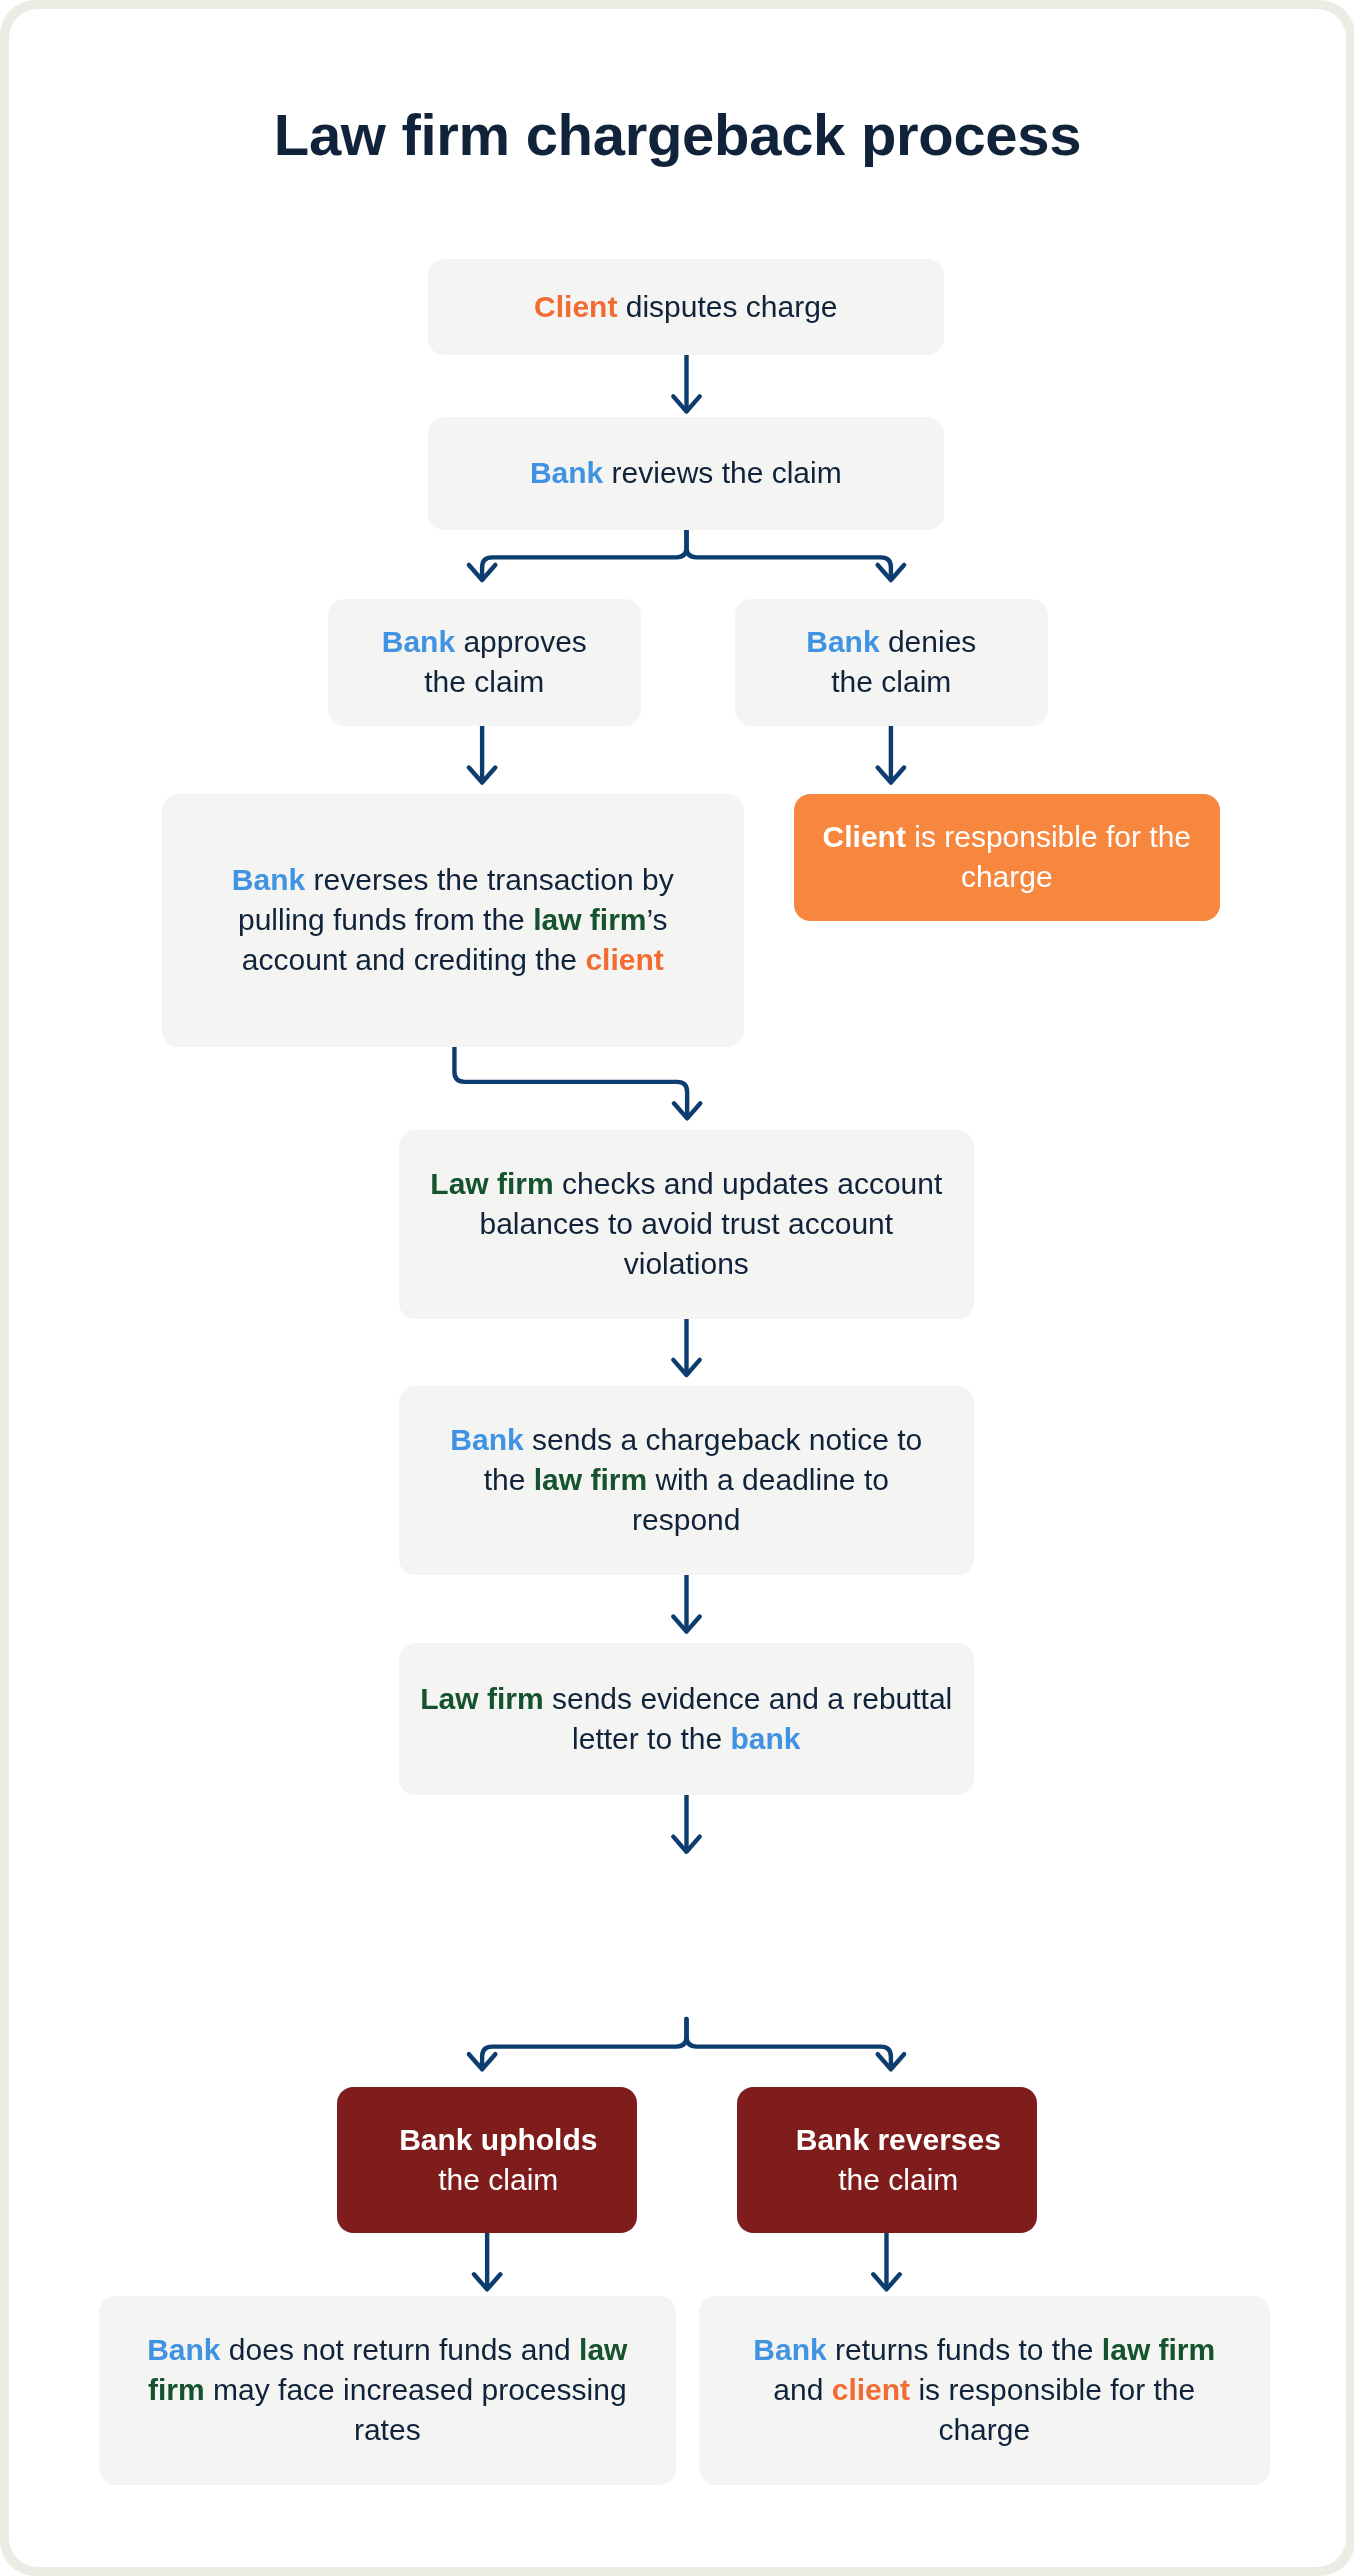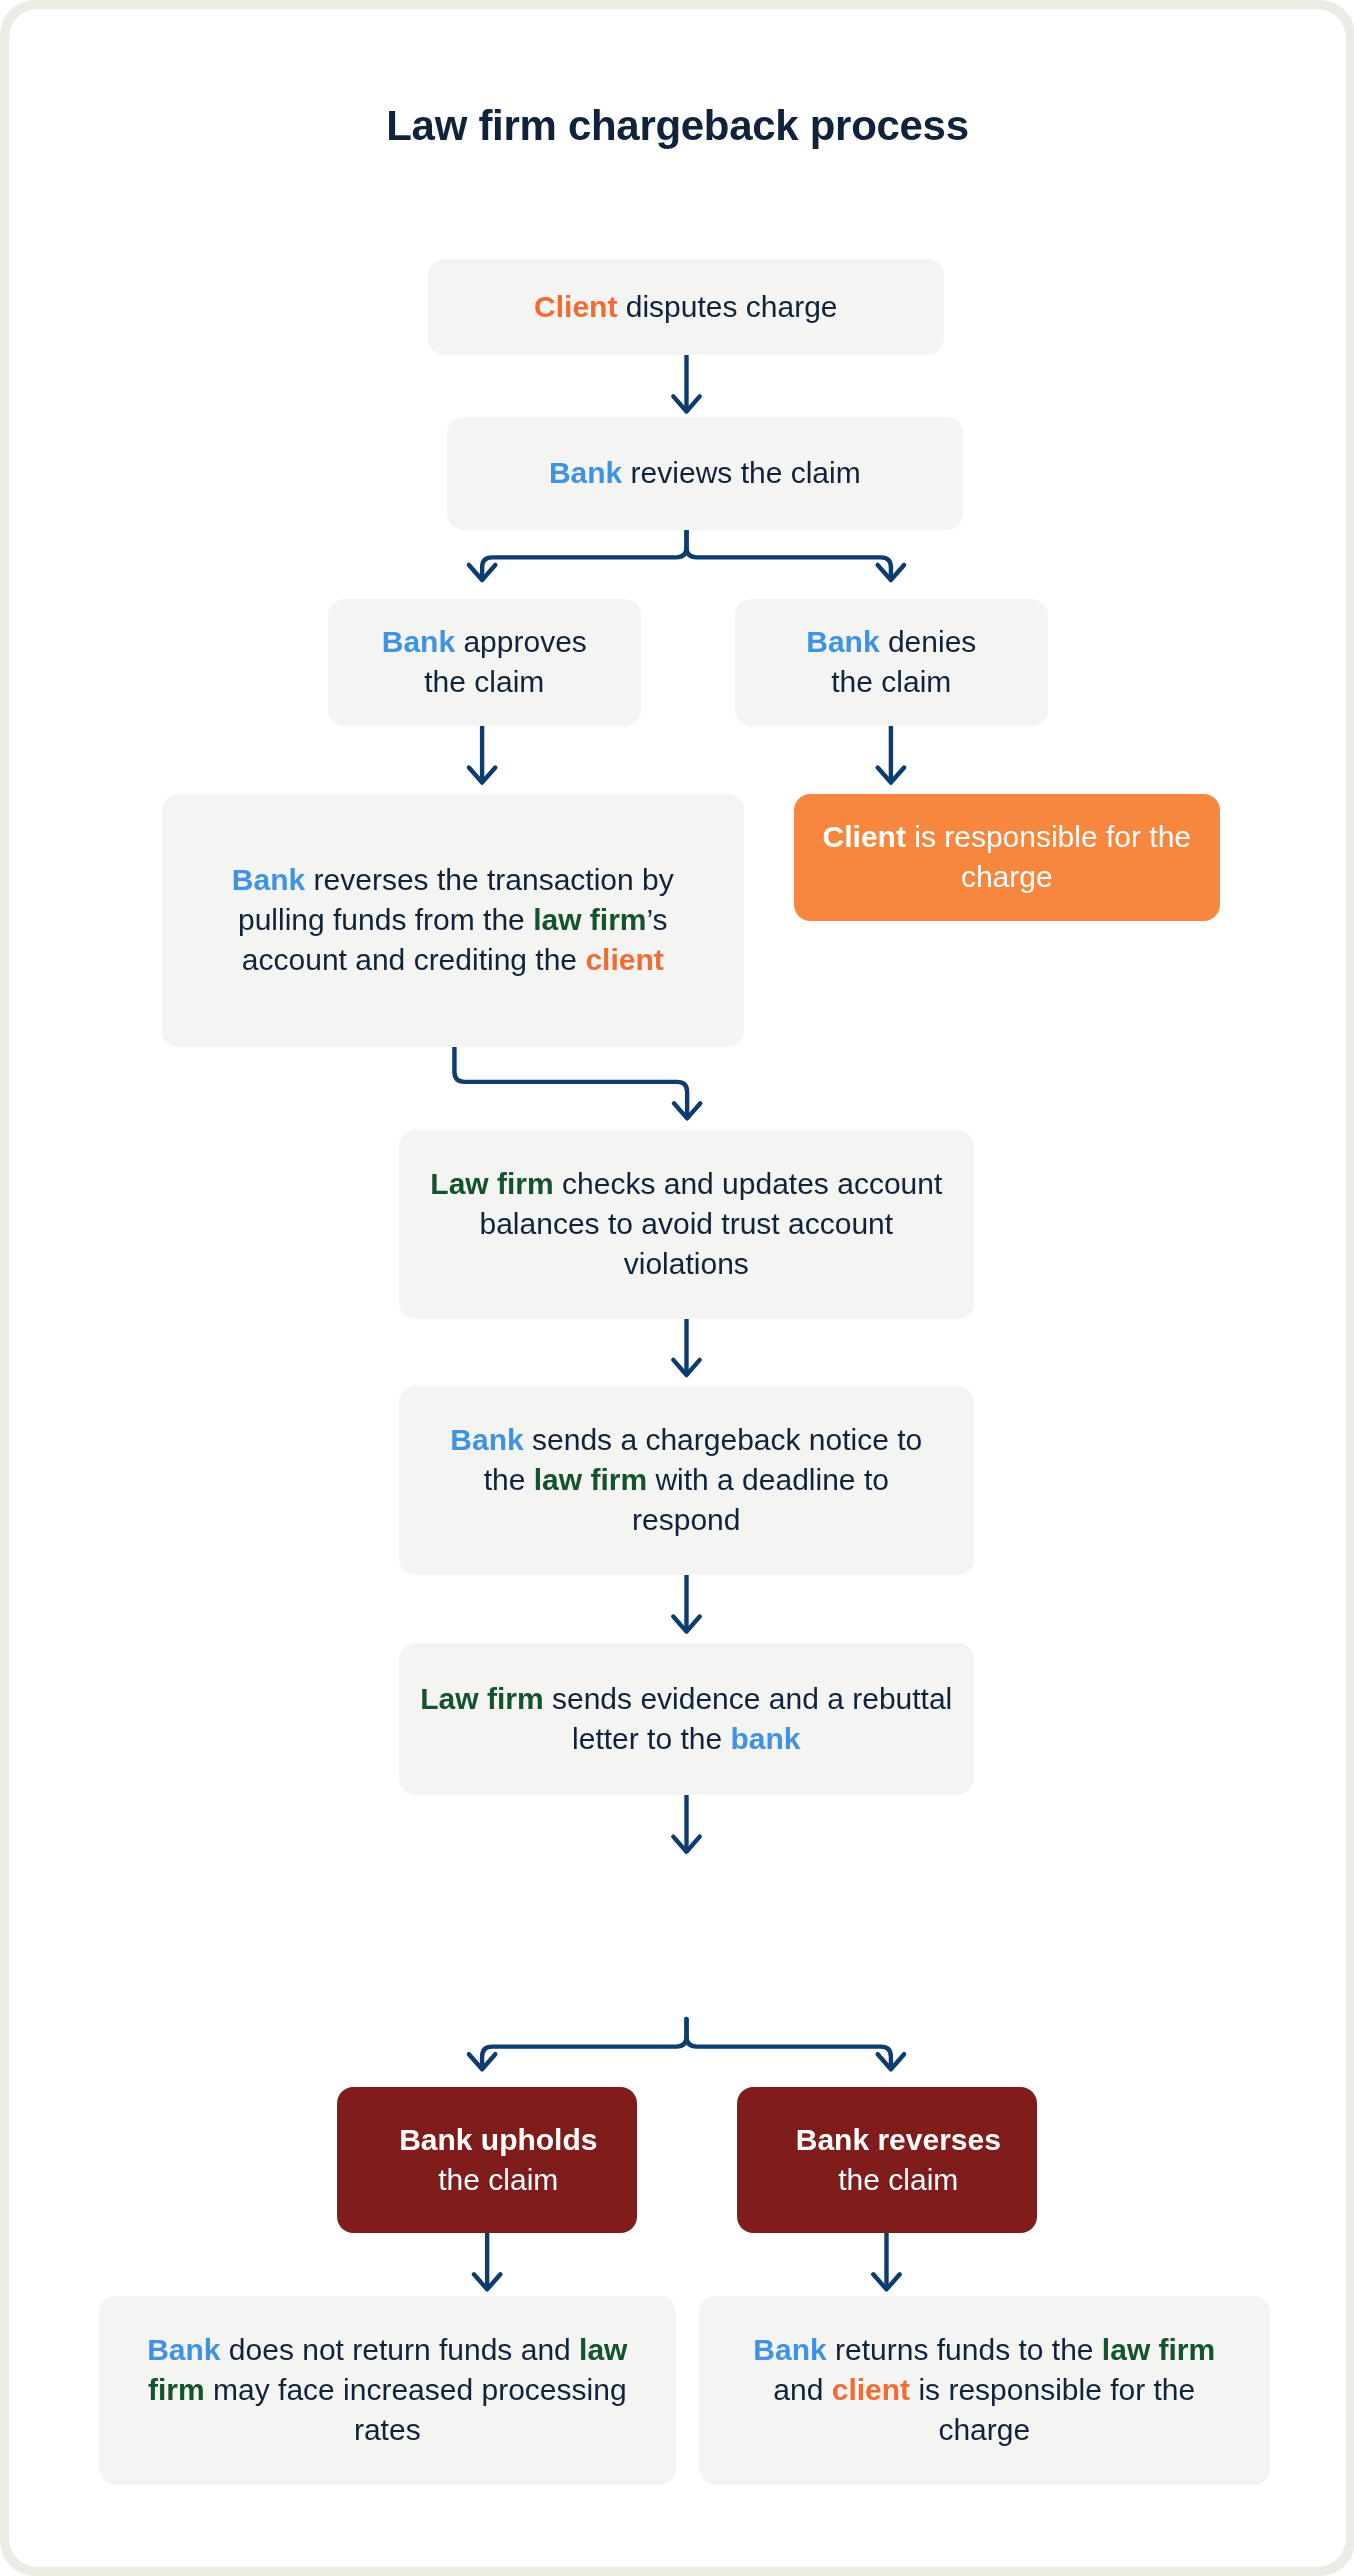--- a/index.html
+++ b/index.html
@@ -34,21 +34,21 @@
     overflow: hidden;
   }
 
   
   #page-title {
     position: absolute;
     left: 0;
     top: 94px;
     width: 100%;
     text-align: center;
-    font-size: 42px;
+    font-size: 58px;
     font-weight: 700;
     letter-spacing: -0.3px;
     color: #10233a;
     line-height: 1.1;
   }
 
   
   .node {
     position: absolute;
     box-sizing: border-box;
@@ -162,21 +162,21 @@
         <polyline class="head" points="1374,3602 1395,3626 1416,3602"></polyline>
       </g>
     </svg>
 
     <div class="node" style="left:419px; top:250px; width:516px; height:96px;">
       <div>
         <span class="client">Client</span><span> disputes charge</span>
       </div>
     </div>
 
-    <div class="node" style="left:438px; top:408px; width:516px; height:113px;">
+    <div class="node" style="left:419px; top:408px; width:516px; height:113px;">
       <div>
         <span class="bank">Bank</span><span> reviews the claim</span>
       </div>
     </div>
 
     <div class="node" style="left:319px; top:590px; width:313px; height:127px;">
       <div>
         <span class="t"><span class="bank">Bank</span><span> approves</span></span>
         <span class="t">the claim</span>
       </div>

